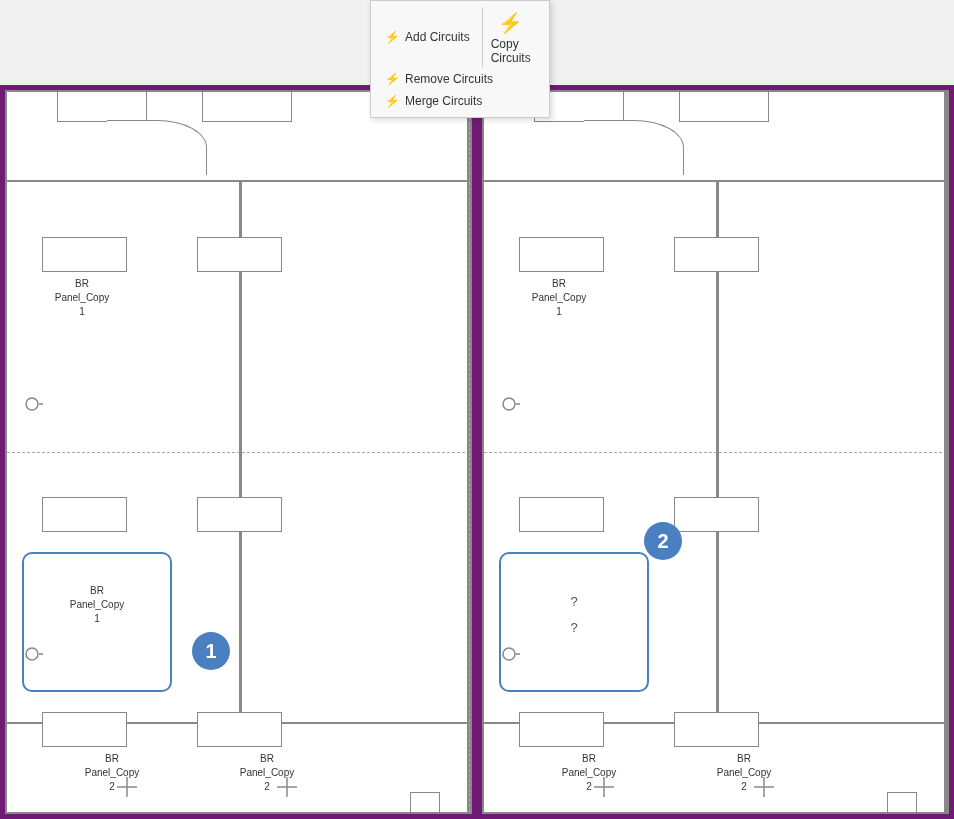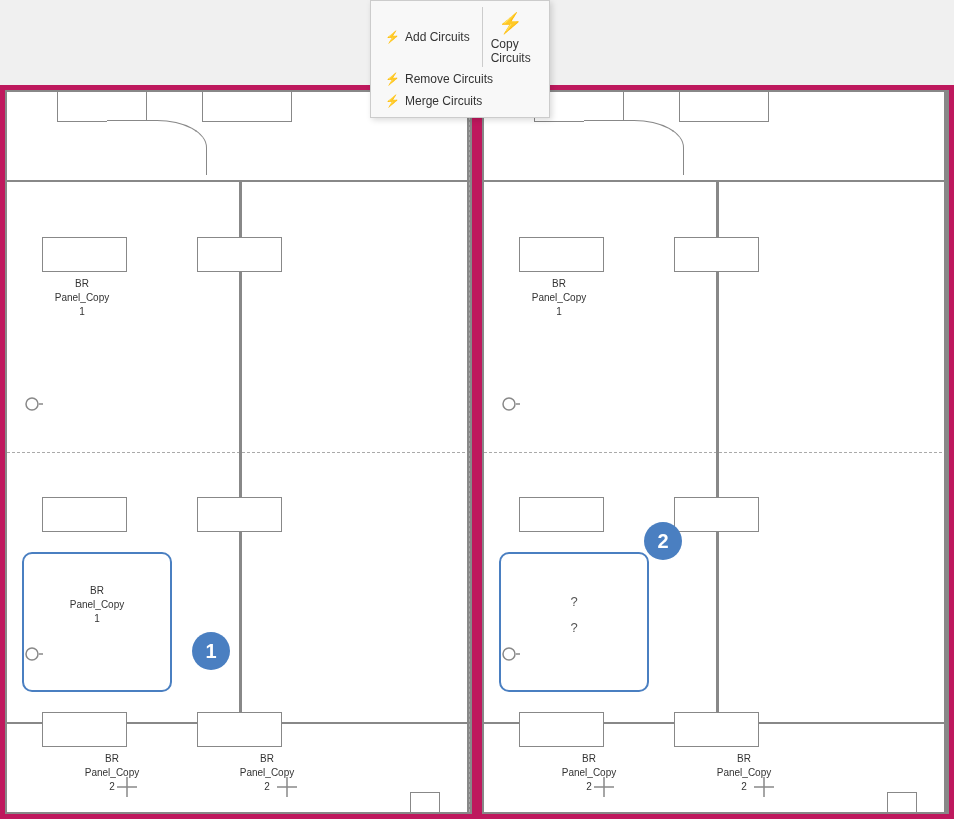--- a/index.html
+++ b/index.html
@@ -66,21 +66,21 @@
       font-size: 20px;
     }
 
     
     #canvas {
       position: absolute;
       top: 85px;
       left: 0;
       width: 954px;
       height: 734px;
-      background: #be185d;
+      background: #701a75;
       display: flex;
     }
 
     
     .step-badge {
       position: absolute;
       width: 38px;
       height: 38px;
       border-radius: 50%;
       background: #4a7fc1;

